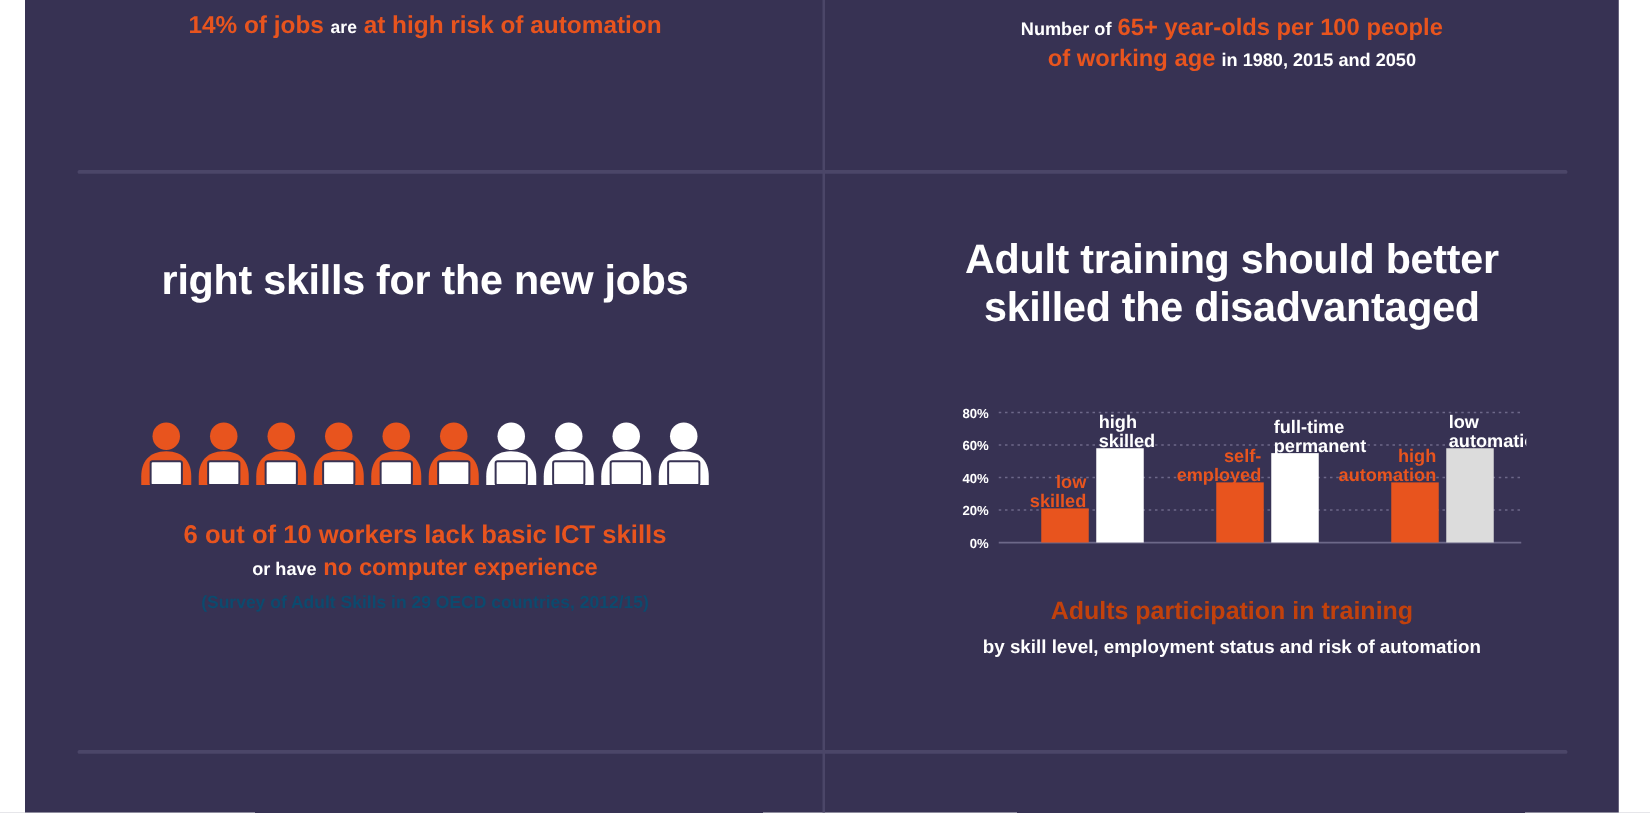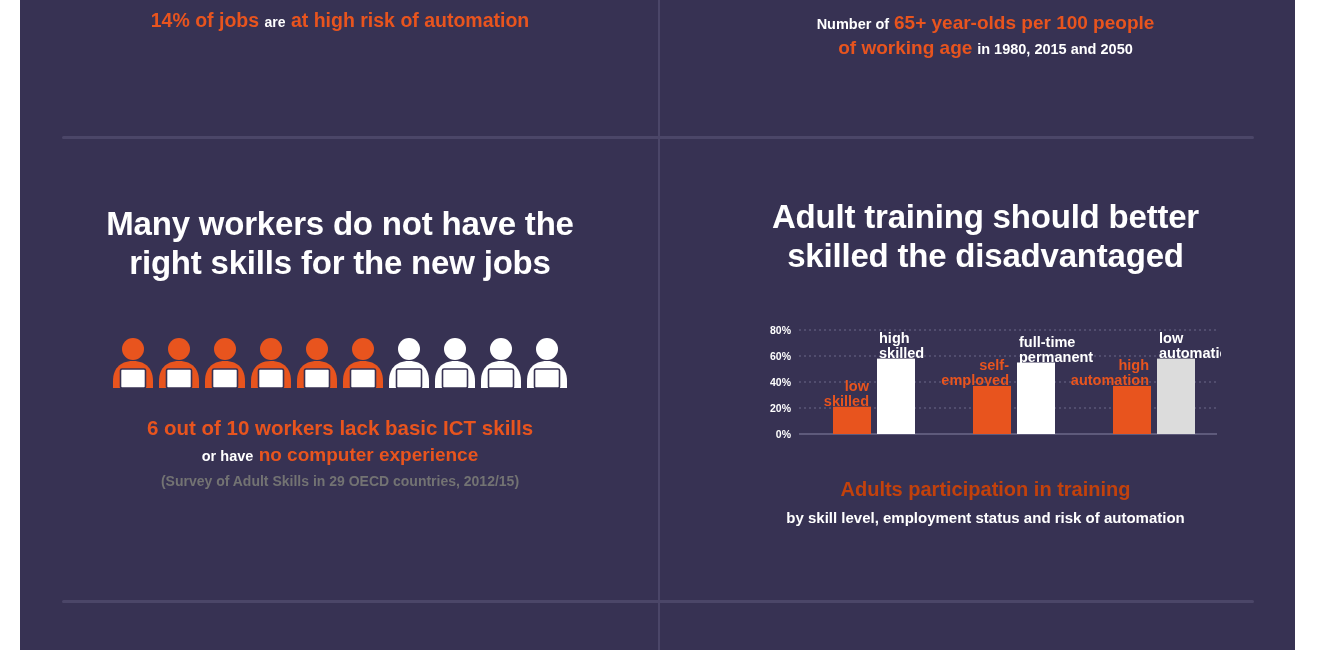--- a/index.html
+++ b/index.html
@@ -91,21 +91,21 @@
     width: 100%;
     text-align: center;
     color: #ffffff;
     font-size: 33px;
     font-weight: bold;
     line-height: 1.18;
     letter-spacing: -0.2px;
   }
   .headline .line { display: block; }
   .headline-left  { top: 205px; }
-  .headline-right { top: 198px; }
+  .headline-right { top: 188px; }
 
   
   .pictogram {
     position: absolute;
     top: 336px;
     left: 0;
     width: 100%;
     display: flex;
     justify-content: center;
     align-items: flex-end;
@@ -137,21 +137,21 @@
   }
   .caption-left .c2 .pre {
     font-size: 14.5px;
     font-weight: bold;
     color: #ffffff;
   }
   .caption-left .c3 {
     display: block;
     font-size: 14px;
     font-weight: bold;
-    color: #737373;
+    color: #0c4a6e;
     margin-top: 4px;
   }
 
   
   .chart-wrap {
     position: absolute;
     top: 312px;
     left: 0;
     width: 100%;
     display: flex;
@@ -195,21 +195,20 @@
   <div class="divider-h bottom"></div>
   <div class="divider-v"></div>
 
   <div class="col col-left">
 
     <div class="kicker kicker-left">
       <span class="line"><span class="or">14% of jobs</span> <span class="sm wh">are</span> <span class="or">at high risk of automation</span></span>
     </div>
 
     <div class="headline headline-left">
-      <span class="line">Many workers do not have the</span>
       <span class="line">right skills for the new jobs</span>
     </div>
 
     <div class="pictogram" id="pictogram">
         <svg class="person" viewBox="0 0 44 52">
           <circle cx="22" cy="13" r="11" fill="#e8541e"></circle>
           <path d="M22 25 C 8 25, 2 34, 2 45 L 2 52 L 42 52 L 42 45 C 42 34, 36 25, 22 25 Z" fill="#e8541e"></path>
           <rect x="9.5" y="33" width="25" height="19" rx="1.5" fill="#ffffff" stroke="#373253" stroke-width="1.6"></rect>
         </svg>
         <svg class="person" viewBox="0 0 44 52">

